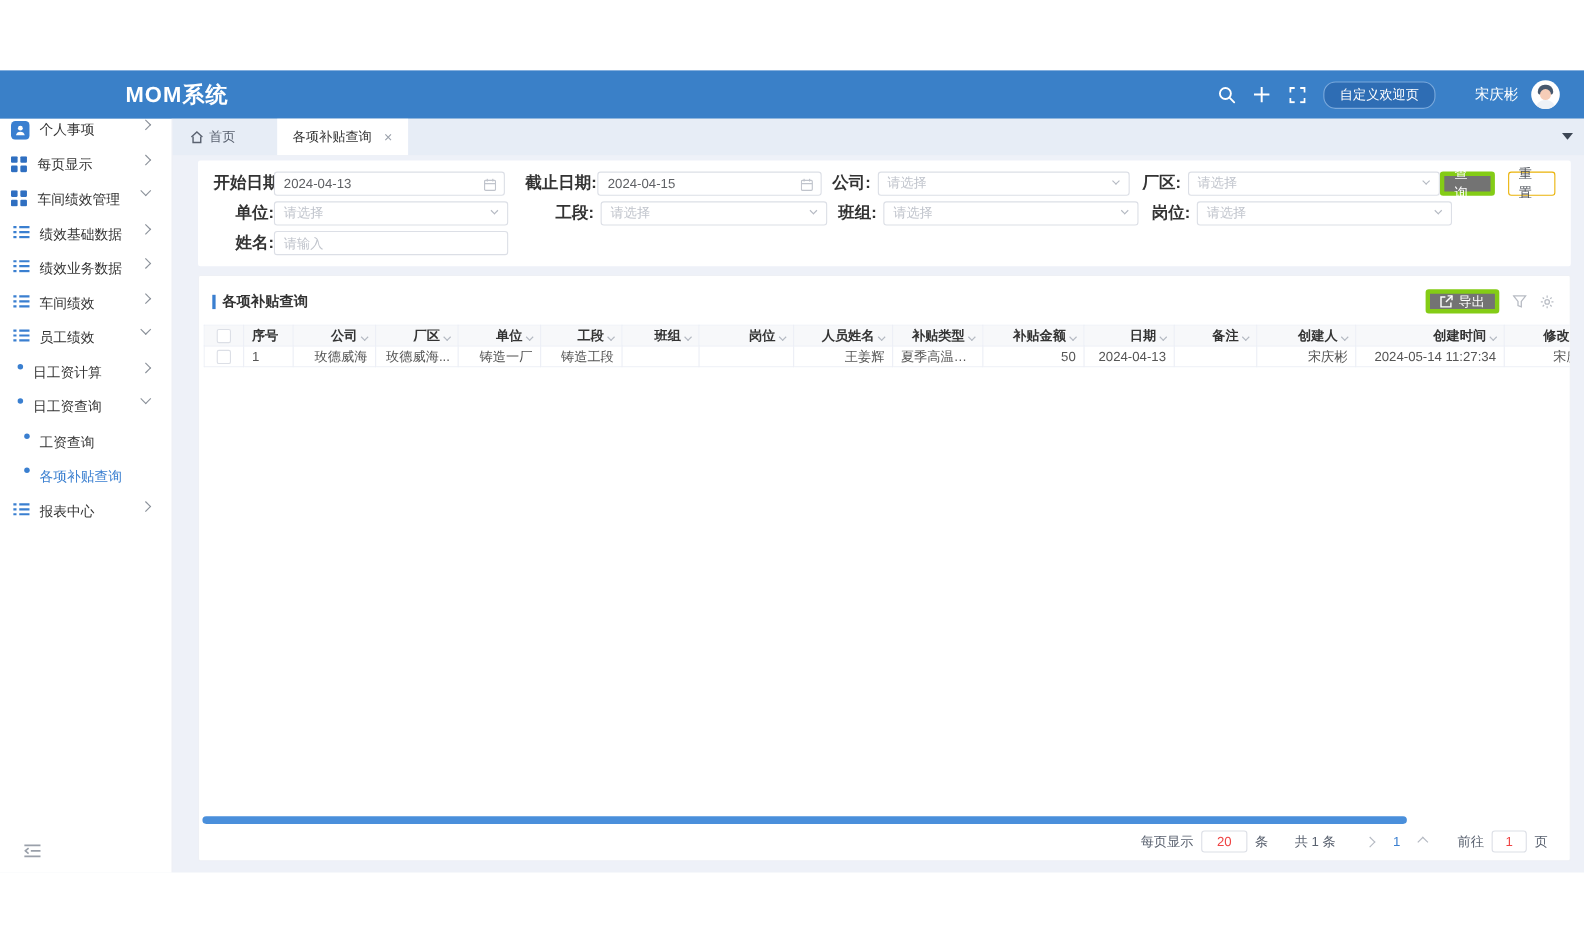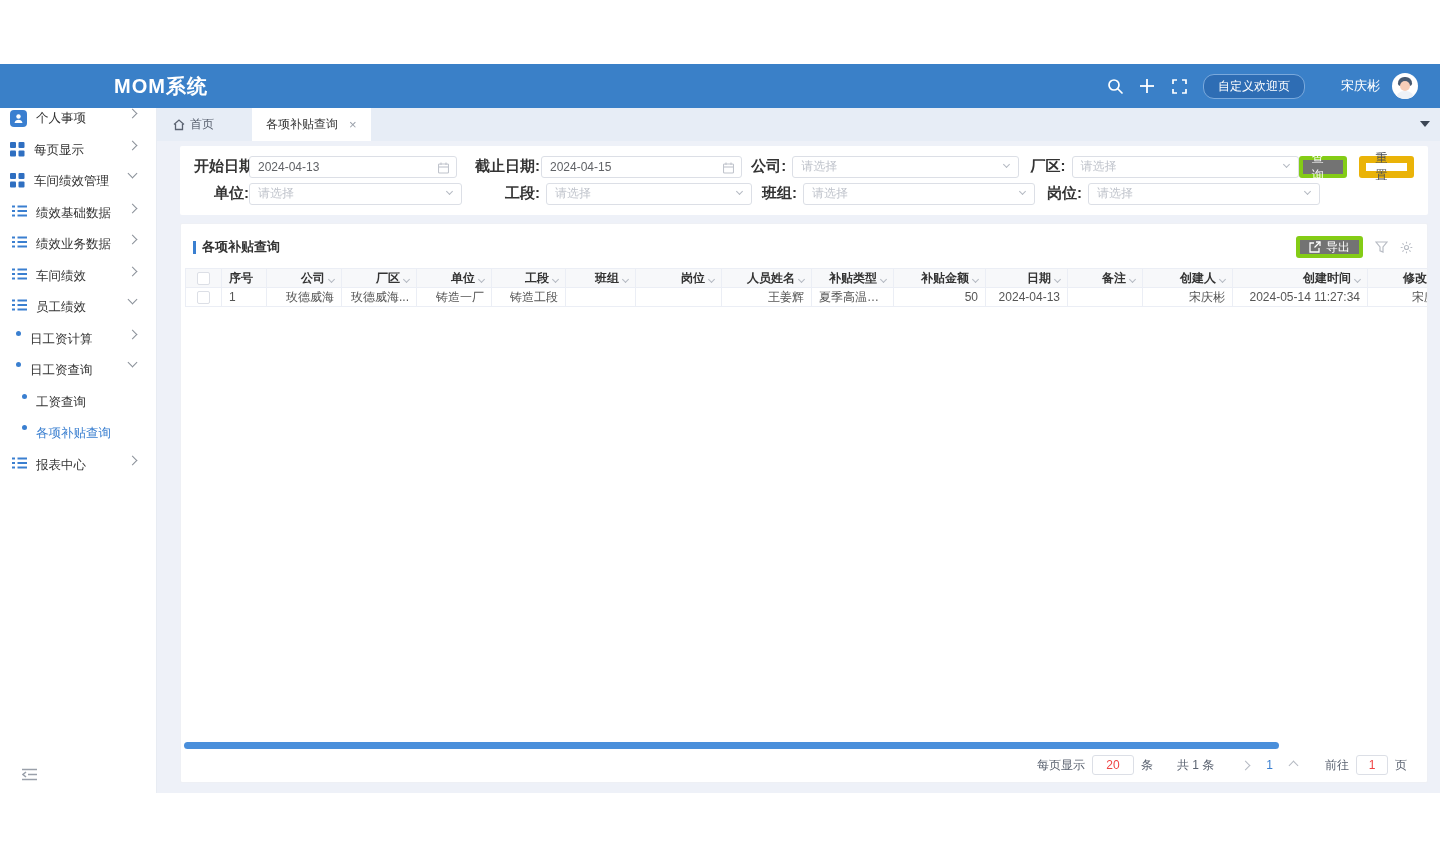--- a/index.html
+++ b/index.html
@@ -54,21 +54,21 @@
   .w55{width:55px}.w60{width:60px}.w36{width:36px}
   .ipt,.sel{height:22px;border:1px solid #dcdfe6;border-radius:3px;background:#fff;font-size:12px;color:#606266;display:flex;align-items:center;position:relative}
   .ipt input{border:none;outline:none;width:100%;height:100%;padding:0 8px;font-size:12px;color:#606266;background:transparent}
   .ipt input::placeholder{color:#c0c4cc}
   .sel{padding:0 22px 0 8px;color:#c0c4cc;cursor:pointer}
   .sel .chev{position:absolute;right:9px;top:8px}
   .cal{position:absolute;right:7px;top:5px}
   .ml6{margin-left:6px}
   .btn{height:22px;font-size:12px;border-radius:3px;padding:0 9px;cursor:pointer;display:flex;align-items:center}
   .btn.primary{background:#737373;border:4px solid #84cc16;color:#fff}
-  .btn.plain{background:#fff;border:7px solid #eab308;color:#4a4f57}
+  .btn.plain{background:#fff;border:1px solid #eab308;color:#4a4f57}
 
   
   .table-panel{margin:8px 12px 0 23px;background:#fff;border:1px solid #eef0f5;border-radius:2px;flex:1;position:relative;overflow:hidden}
   .panel-hd{display:flex;align-items:center;padding:12px 14px 10px 12px}
   .ttl{display:flex;align-items:center;font-size:13px;font-weight:bold;color:#333}
   .ttl:before{content:"";width:3px;height:13px;background:#3a7fd0;margin-right:6px;display:inline-block}
   .panel-tools{margin-left:auto;display:flex;align-items:center;gap:12px}
   .export{gap:5px}
   .tico{cursor:pointer;display:flex;align-items:center}
 
@@ -344,20 +344,26 @@
             <span>请选择</span>
             <span class="chev d grey sm"></span>
           </div>
           <span class="lbl w36" style="margin-left:11px">岗位:</span>
           <div class="sel ml6" style="width:232px">
             <span>请选择</span>
             <span class="chev d grey sm"></span>
           </div>
         </div>
 
+        <div class="frow">
+          <span class="lbl w55">姓名:</span>
+          <div class="ipt" style="width:213px">
+            <input placeholder="请输入" style="">
+          </div>
+        </div>
       </div>
 
       <div class="table-panel">
         <div class="panel-hd">
           <div class="ttl">各项补贴查询</div>
           <div class="panel-tools">
             <div class="btn primary export">
               <svg width="12" height="12" viewBox="0 0 12 12" fill="none" stroke="#fff" stroke-width="1.3">
                   <path d="M10 7v4H1V2h4"></path>
                   <path d="M7 1h4v4"></path>

